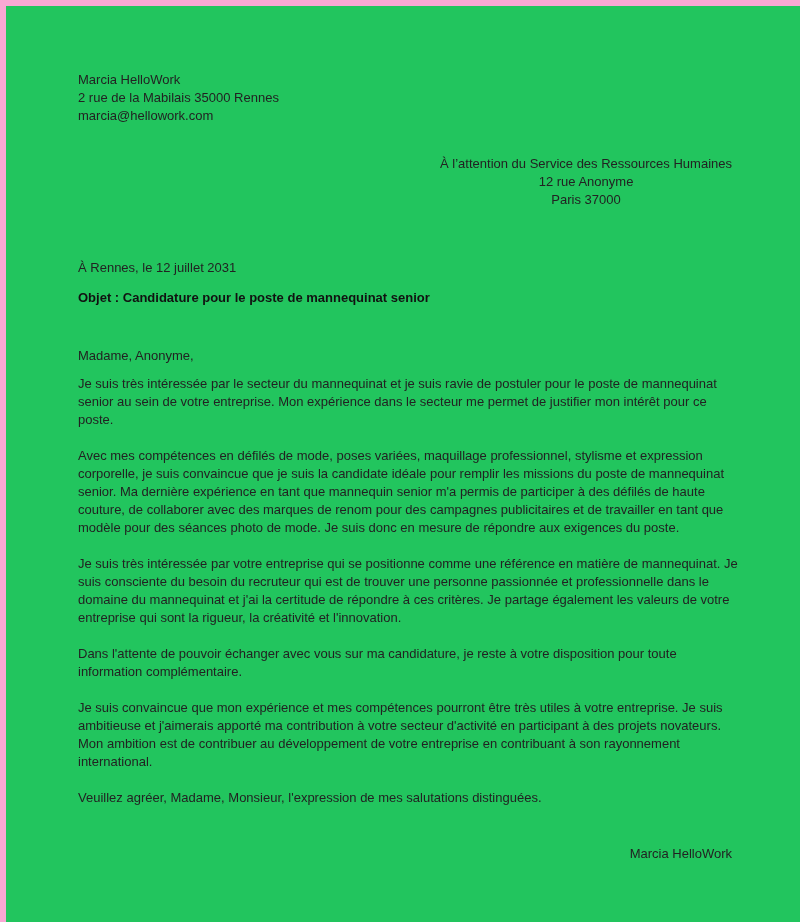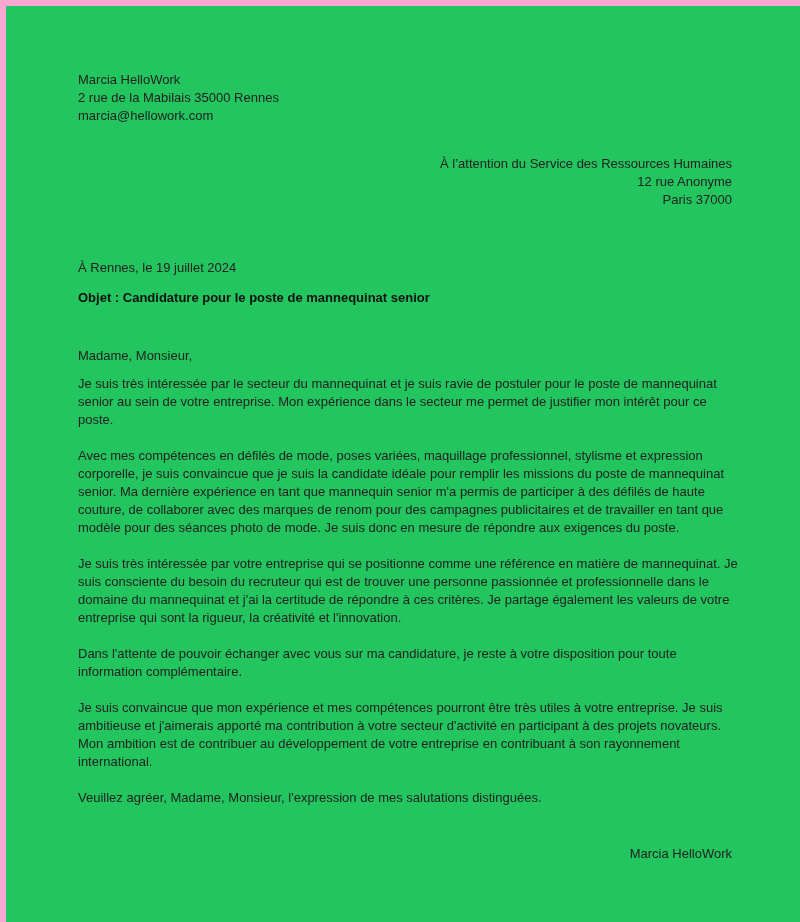--- a/index.html
+++ b/index.html
@@ -29,21 +29,21 @@
     .sender {
       position: absolute;
       left: 72px;
       top: 65px;
     }
     .sender div { height: 18px; white-space: nowrap; }
     .recipient {
       position: absolute;
       right: 72px;
       top: 149px;
-      text-align: right;
+      text-align: center;
     }
     .recipient div { height: 18px; white-space: nowrap; }
     .date {
       position: absolute;
       left: 72px;
       top: 253px;
       white-space: nowrap;
     }
     .subject {
       position: absolute;
@@ -82,26 +82,26 @@
     <div>2 rue de la Mabilais 35000 Rennes</div>
     <div>marcia@hellowork.com</div>
   </div>
 
   <div class="recipient">
     <div>À l’attention du Service des Ressources Humaines</div>
     <div>12 rue Anonyme</div>
     <div>Paris 37000</div>
   </div>
 
-  <div class="date">À Rennes, le 19 juillet 2024</div>
+  <div class="date">À Rennes, le 12 juillet 2031</div>
 
   <div class="subject">Objet : Candidature pour le poste de mannequinat senior</div>
 
   <div class="body">
-    <p class="salutation">Madame, Monsieur,</p>
+    <p class="salutation">Madame, Anonyme,</p>
     <p>Je suis très intéressée par le secteur du mannequinat et je suis ravie de postuler pour le poste de mannequinat senior au sein de votre entreprise. Mon expérience dans le secteur me permet de justifier mon intérêt pour ce poste.</p>
     <p>Avec mes compétences en défilés de mode, poses variées, maquillage professionnel, stylisme et expression corporelle, je suis convaincue que je suis la candidate idéale pour remplir les missions du poste de mannequinat senior. Ma dernière expérience en tant que mannequin senior m'a permis de participer à des défilés de haute couture, de collaborer avec des marques de renom pour des campagnes publicitaires et de travailler en tant que modèle pour des séances photo de mode. Je suis donc en mesure de répondre aux exigences du poste.</p>
     <p>Je suis très intéressée par votre entreprise qui se positionne comme une référence en matière de mannequinat. Je suis consciente du besoin du recruteur qui est de trouver une personne passionnée et professionnelle dans le domaine du mannequinat et j'ai la certitude de répondre à ces critères. Je partage également les valeurs de votre entreprise qui sont la rigueur, la créativité et l'innovation.</p>
     <p>Dans l'attente de pouvoir échanger avec vous sur ma candidature, je reste à votre disposition pour toute information complémentaire.</p>
     <p>Je suis convaincue que mon expérience et mes compétences pourront être très utiles à votre entreprise. Je suis ambitieuse et j'aimerais apporté ma contribution à votre secteur d'activité en participant à des projets novateurs. Mon ambition est de contribuer au développement de votre entreprise en contribuant à son rayonnement international.</p>
     <p>Veuillez agréer, Madame, Monsieur, l'expression de mes salutations distinguées.</p>
   </div>
 
   <div class="signature">Marcia HelloWork</div>
 

